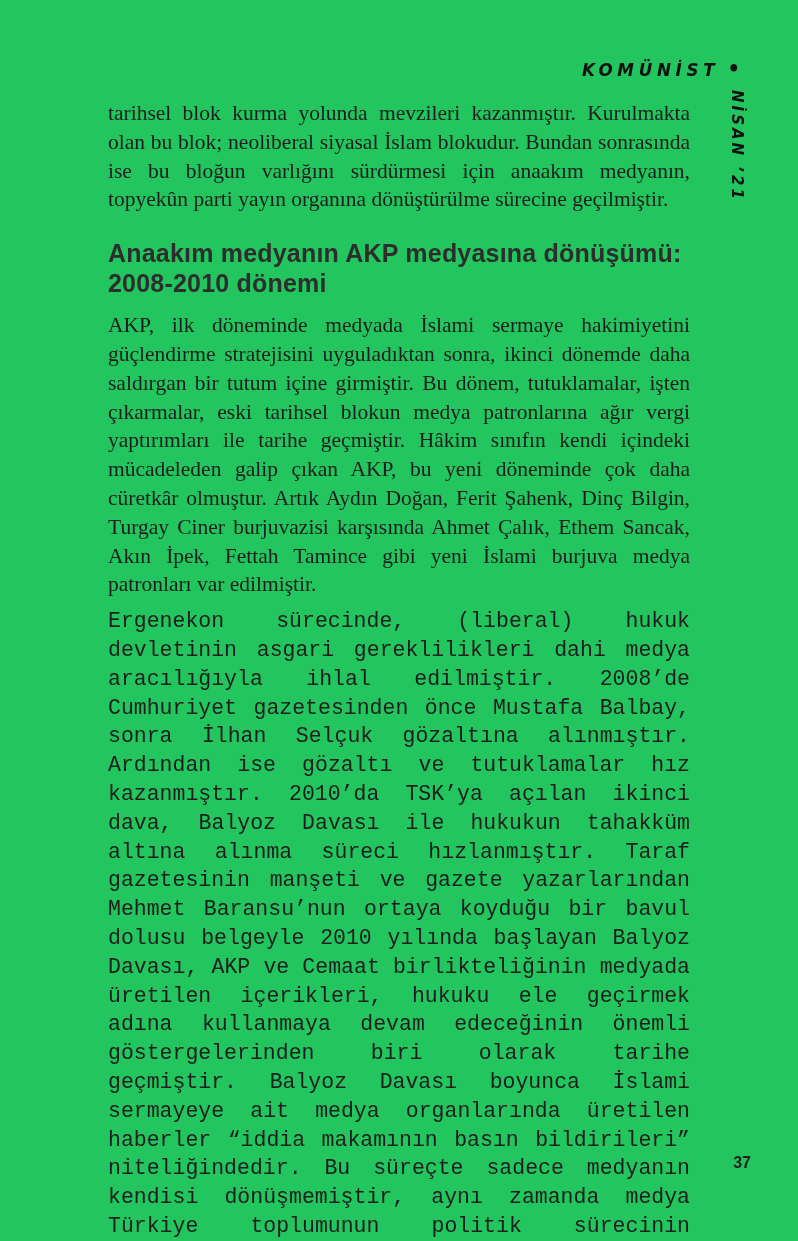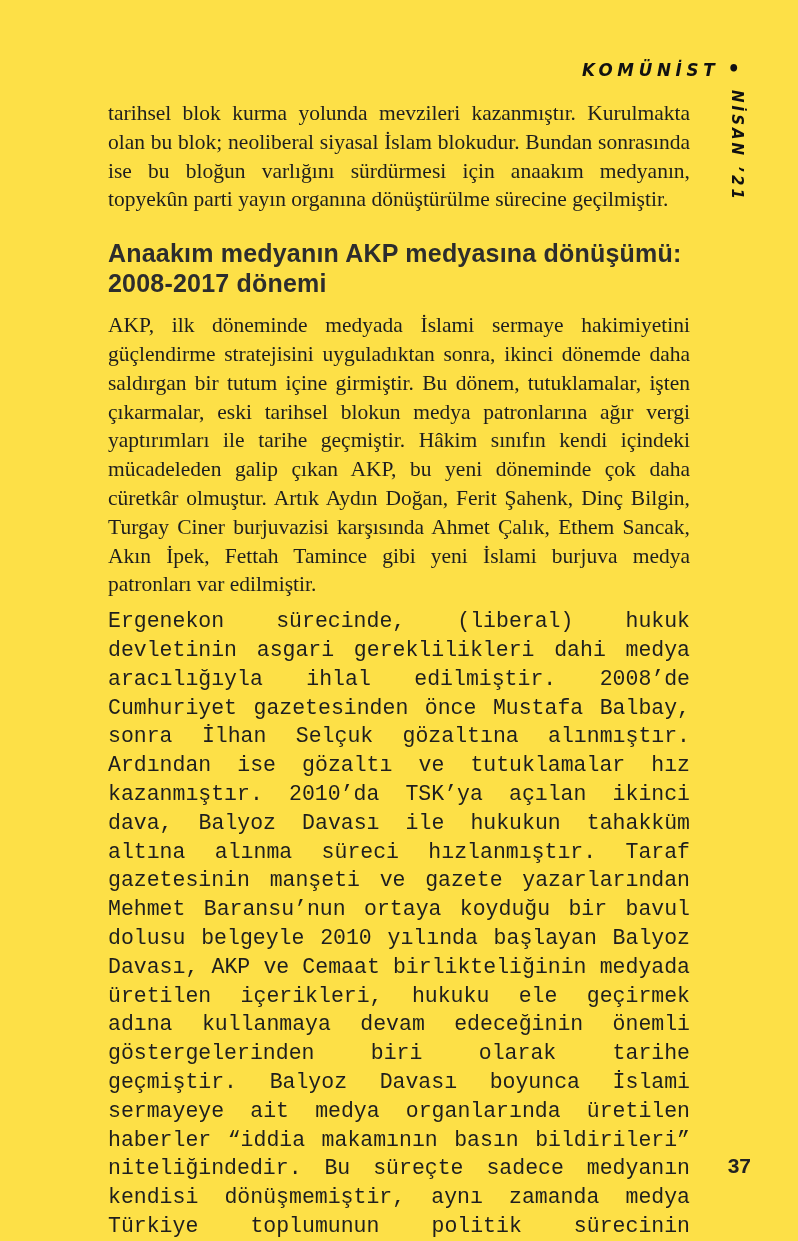--- a/index.html
+++ b/index.html
@@ -9,21 +9,21 @@
   }
   body {
     width: 798px;
     height: 1241px;
     position: relative;
     overflow: hidden;
   }
   .page {
     position: absolute;
     inset: 0;
-    background: #fde047;
+    background: #22c55e;
   }
   
   .running-header {
     position: absolute;
     top: 59px;
     right: 58px;
     display: flex;
     align-items: center;
     gap: 9px;
     font-family: "DejaVu Sans", sans-serif;
@@ -84,40 +84,40 @@
     margin-top: 8px !important;
     font-family: Liberation Mono, monospace;
   }
   
   .page-number {
     position: absolute;
     top: 1154px;
     right: 47px;
     font-family: "Liberation Sans", "DejaVu Sans", sans-serif;
     font-weight: 700;
-    font-size: 21px;
+    font-size: 16px;
     color: #222222;
   }
 </style>
 </head>
 <body>
 
 <div class="page">
 
   <div class="running-header">
     <span class="mag-title">KOMÜNİST</span>
     <span class="bullet">•</span>
   </div>
 
   <div class="issue-vertical">NİSAN ’21</div>
 
   <main class="text-block">
     <p class="body-para">tarihsel blok kurma yolunda mevzileri kazanmıştır. Kurulmakta olan bu blok; neoliberal siyasal İslam blokudur. Bundan sonrasında ise bu bloğun varlığını sürdürmesi için anaakım medyanın, topyekûn parti yayın organına dönüştürülme sürecine geçilmiştir.</p>
 
-    <h2 class="section-heading">Anaakım medyanın AKP medyasına dönüşümü: 2008-2017 dönemi</h2>
+    <h2 class="section-heading">Anaakım medyanın AKP medyasına dönüşümü: 2008-2010 dönemi</h2>
 
     <p class="body-para">AKP, ilk döneminde medyada İslami sermaye hakimiyetini güçlendirme stratejisini uyguladıktan sonra, ikinci dönemde daha saldırgan bir tutum içine girmiştir. Bu dönem, tutuklamalar, işten çıkarmalar, eski tarihsel blokun medya patronlarına ağır vergi yaptırımları ile tarihe geçmiştir. Hâkim sınıfın kendi içindeki mücadeleden galip çıkan AKP, bu yeni döneminde çok daha cüretkâr olmuştur. Artık Aydın Doğan, Ferit Şahenk, Dinç Bilgin, Turgay Ciner burjuvazisi karşısında Ahmet Çalık, Ethem Sancak, Akın İpek, Fettah Tamince gibi yeni İslami burjuva medya patronları var edilmiştir.</p>
 
     <p class="body-para para-gap">Ergenekon sürecinde, (liberal) hukuk devletinin asgari gereklilikleri dahi medya aracılığıyla ihlal edilmiştir. 2008’de Cumhuriyet gazetesinden önce Mustafa Balbay, sonra İlhan Selçuk gözaltına alınmıştır. Ardından ise gözaltı ve tutuklamalar hız kazanmıştır. 2010’da TSK’ya açılan ikinci dava, Balyoz Davası ile hukukun tahakküm altına alınma süreci hızlanmıştır. Taraf gazetesinin manşeti ve gazete yazarlarından Mehmet Baransu’nun ortaya koyduğu bir bavul dolusu belgeyle 2010 yılında başlayan Balyoz Davası, AKP ve Cemaat birlikteliğinin medyada üretilen içerikleri, hukuku ele geçirmek adına kullanmaya devam edeceğinin önemli göstergelerinden biri olarak tarihe geçmiştir. Balyoz Davası boyunca İslami sermayeye ait medya organlarında üretilen haberler “iddia makamının basın bildirileri” niteliğindedir. Bu süreçte sadece medyanın kendisi dönüşmemiştir, aynı zamanda medya Türkiye toplumunun politik sürecinin dönüştürülmesinde de en önemli aygıtlardan biri haline gelmiştir. Hedefe aldığı muhalif parti, kişi, kurum ve kuruluşları yıpratıp ortadan kaldırmayı başarı ile yürü-</p>
   </main>
 
   <div class="page-number">37</div>
 
 </div>
 

